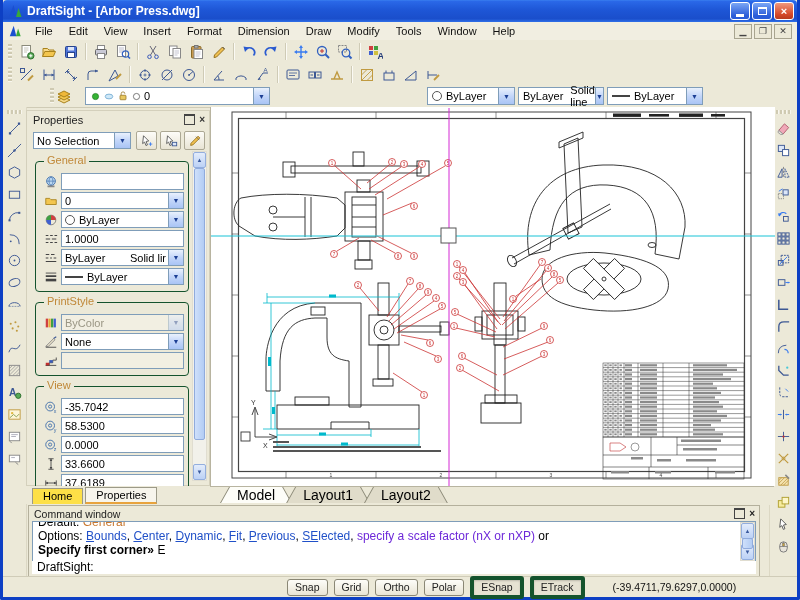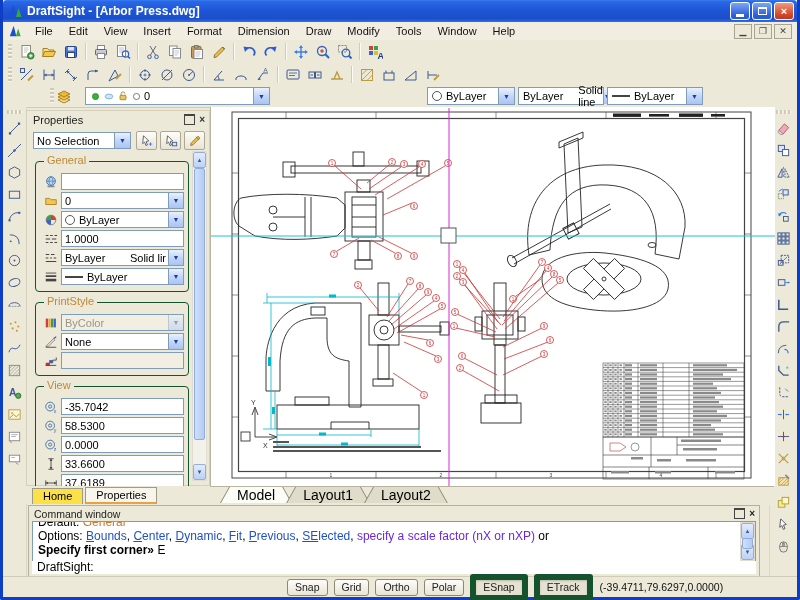--- a/index.html
+++ b/index.html
@@ -95,22 +95,22 @@
   .cmd-ital{color:#6d28d9;}
   .cmd-orange{color:#c87830;}
   .cmd-bold{font-weight:bold;}
   .cmd-prompt{position:absolute;left:3px;right:3px;bottom:2px;height:13px;background:#fff;font-size:12px;padding-left:5px;line-height:13px;}
   
   .statusbar{position:absolute;left:0;right:0;bottom:0;height:20px;background:#ece9d8;border-top:1px solid #d0ccb8;
     display:flex;align-items:center;font-size:10.5px;}
   .sb-spacer{width:284px;flex:0 0 auto;}
   .sbtn{border:1px solid #8a8775;border-radius:3px;background:linear-gradient(180deg,#fdfcf8,#e9e5d5);
     padding:0 7px;height:15px;line-height:14px;margin-right:6px;color:#222;}
-  .sbtn.active{border:6px solid #14532d;background:#e6e2d2;box-shadow:inset 0 1px 2px rgba(0,0,0,.18);}
-  .coords{margin-left:1px;color:#111;}
+  .sbtn.active{border:4px solid #14532d;background:#e6e2d2;box-shadow:inset 0 1px 2px rgba(0,0,0,.18);}
+  .coords{margin-left:22px;color:#111;}
   svg{display:block;}
 </style>
 </head>
 <body>
 
 <div class="win">
 
   <div class="titlebar">
     <span class="app-ic">
       <svg width="16" height="16" viewBox="0 0 16 16">
@@ -408,21 +408,21 @@
       <span>0</span>
       <span class="dd-arrow">▼</span>
     </div>
     <div class="xpdd" style="left:424px;width:88px;">
       <span class="swatch-circle"></span>
       <span>ByLayer</span>
       <span class="dd-arrow">▼</span>
     </div>
     <div class="xpdd" style="left:515px;width:86px;">
       <span>ByLayer</span>
-      <span style="margin-left:15px;">Solid line</span>
+      <span style="margin-left:7px;">Solid line</span>
       <span class="dd-arrow">▼</span>
     </div>
     <div class="xpdd" style="left:604px;width:96px;">
       <span class="line-swatch"></span>
       <span>ByLayer</span>
       <span class="dd-arrow">▼</span>
     </div>
   </div>
 
   <div class="rail" id="leftRail">

